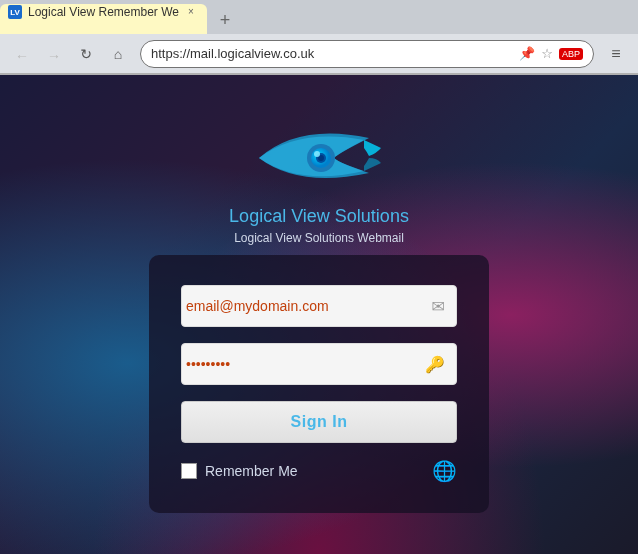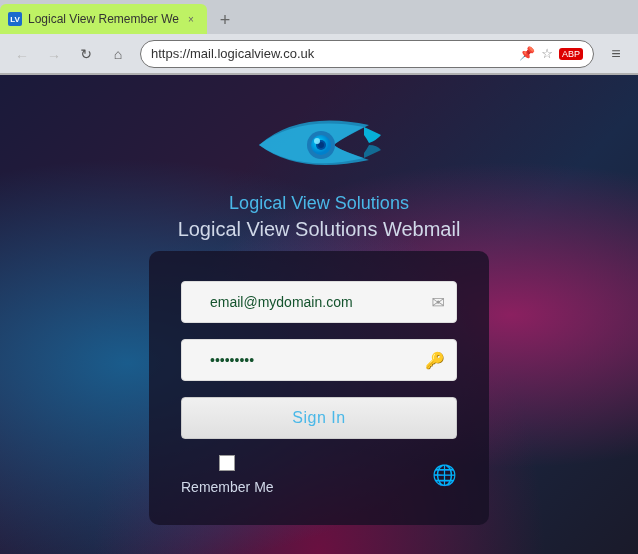--- a/index.html
+++ b/index.html
@@ -15,22 +15,22 @@
     .tab-bar {
       display: flex;
       align-items: flex-end;
       padding: 6px 0 0 0;
       background: #c8ccd2;
       height: 34px;
     }
 
     .tab-active {
       display: flex;
-      align-items: center;
-      background: #bef264;
+      align-items: flex-end;
+      background: #fef9c3;
       border-top-left-radius: 6px;
       border-top-right-radius: 6px;
       padding: 15px 8px;
       height: 28px;
       min-width: 180px;
       max-width: 220px;
       font-size: 12px;
       color: #333;
       position: relative;
     }
@@ -190,21 +190,21 @@
 
     .brand-name {
       color: #4ab8e8;
       font-size: 18px;
       font-weight: 500;
       margin-bottom: 4px;
     }
 
     .brand-subtitle {
       color: #d0d8e8;
-      font-size: 20px;
+      font-size: 12px;
       font-weight: 400;
     }
 
     
     .login-card {
       background: rgba(20, 15, 35, 0.75);
       border-radius: 10px;
       padding: 30px 32px;
       width: 340px;
       display: flex;
@@ -217,23 +217,23 @@
       position: relative;
       width: 100%;
     }
 
     .login-input {
       width: 100%;
       height: 42px;
       background: #f5f5f5;
       border: 1px solid #ddd;
       border-radius: 4px;
-      padding: 0 40px 0 28px;
+      padding: 0 40px 0 4px;
       font-size: 14px;
-      color: #14532d;
+      color: #c2410c;
       outline: none;
     }
 
     .input-icon {
       position: absolute;
       right: 12px;
       top: 50%;
       transform: translateY(-50%);
       color: #999;
       font-size: 16px;
@@ -241,37 +241,36 @@
 
     .sign-in-btn {
       width: 100%;
       height: 42px;
       background: linear-gradient(to bottom, #f0f0f0, #e0e0e0);
       border: 1px solid #ccc;
       border-radius: 4px;
       font-size: 16px;
       color: #4ab8e8;
       cursor: pointer;
-      font-weight: 400;
+      font-weight: 700;
       letter-spacing: 0.5px;
     }
 
     .card-footer {
       display: flex;
       align-items: center;
       justify-content: space-between;
     }
 
     .remember-me {
       display: flex;
       align-items: center;
       gap: 8px;
       color: #d0d8e8;
       font-size: 14px;
-      flex-direction: column;
     }
 
     .remember-checkbox {
       width: 16px;
       height: 16px;
       background: #fff;
       border: 1px solid #999;
       cursor: pointer;
       appearance: none;
       -webkit-appearance: none;

